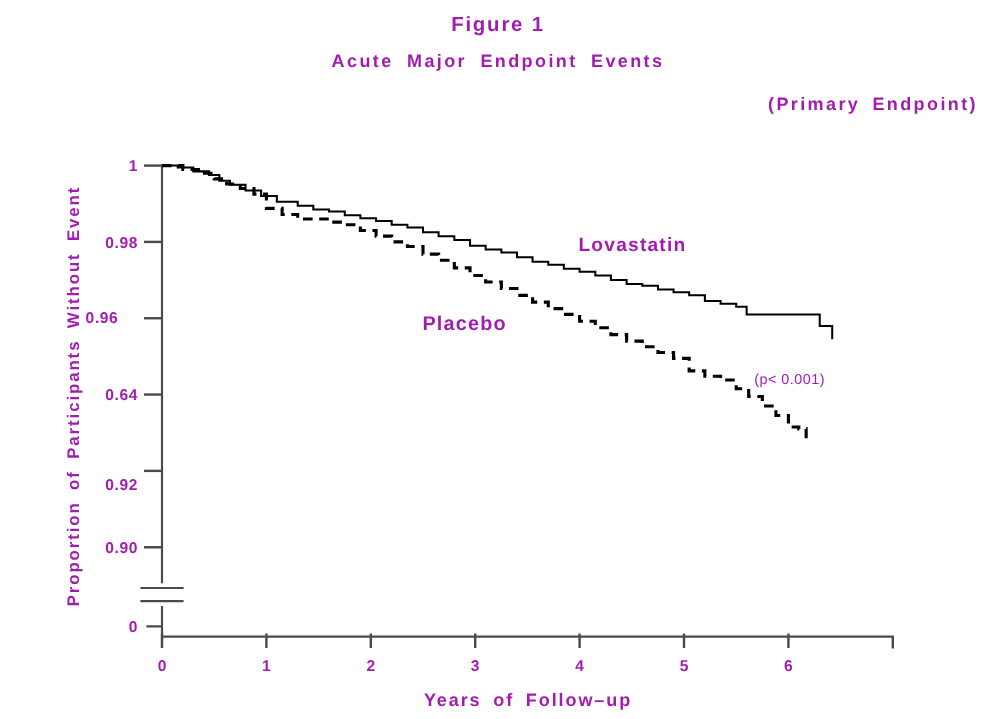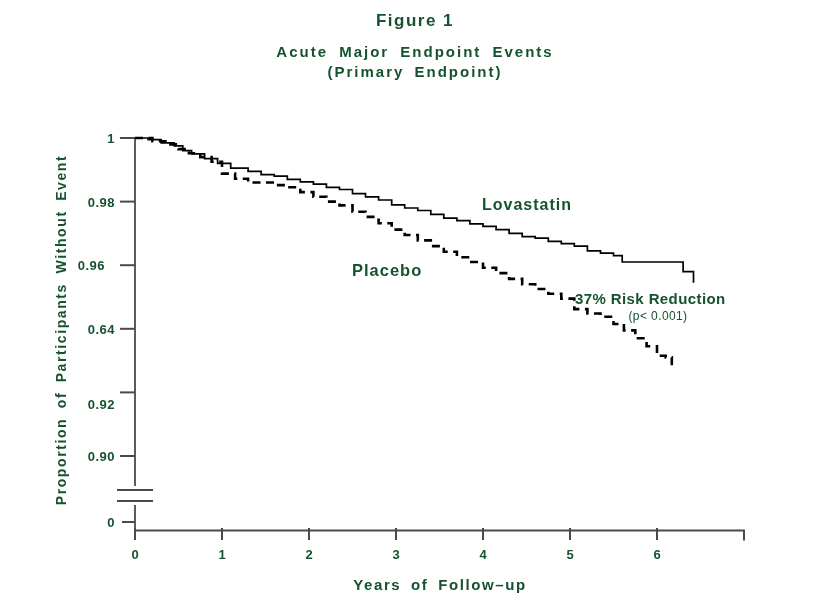--- a/index.html
+++ b/index.html
@@ -1,32 +1,32 @@
 <!DOCTYPE html>
 <html><head>
 <meta charset="utf-8">
 <style>
   html,body { margin:0; padding:0; background:#fff; }
   #canvas {
     position: relative;
     width: 819px; height: 599px;
     background: #ffffff;
     font-family: "Liberation Sans", sans-serif;
-    color: #14532d;
+    color: #a21caf;
     overflow: hidden;
   }
   .abs { position:absolute; }
   .b { font-weight: bold; }
   #titles {
     left: 15px; top: 0; width: 800px;
     text-align: center;
   }
   #figure-label   { font-size: 17px; letter-spacing: 1.5px; margin-top: 11px; }
   #figure-title   { font-size: 15px; letter-spacing: 2px; word-spacing: 5px; margin-top: 12px; }
-  #figure-subtitle{ font-size: 15px; letter-spacing: 2px; word-spacing: 4px; margin-top: 3px; }
+  #figure-subtitle{ font-size: 15px; letter-spacing: 2px; word-spacing: 4px; margin-top: 19px; text-align: right; }
   #y-axis-title {
     left: 61px; top: 330px;
     transform: translate(-50%,-50%) rotate(-90deg);
     white-space: nowrap;
     font-size: 14px; font-weight: bold;
     letter-spacing: 1.6px; word-spacing: 4px;
   }
   #x-axis-title {
     left: 440px; top: 584px;
     transform: translate(-50%,-50%);
@@ -102,35 +102,34 @@
       <line x1="570" y1="528" x2="570" y2="540" stroke="#4a4a4a" stroke-width="2"></line>
       <line x1="657" y1="528" x2="657" y2="540" stroke="#4a4a4a" stroke-width="2"></line>
       <line x1="744" y1="530.5" x2="744" y2="540.5" stroke="#4a4a4a" stroke-width="2"></line>
       <path d="M 135.0 138.0 H 148.1 V 139.6 H 161.1 V 142.8 H 174.2 V 145.9 H 182.8 V 150.7 H 191.6 V 153.9 H 204.6 V 158.7 H 217.6 V 163.4 H 230.7 V 168.2 H 248.1 V 171.4 H 261.1 V 174.6 H 274.2 V 176.2 H 287.3 V 179.3 H 300.3 V 181.9 H 313.4 V 184.1 H 326.4 V 187.3 H 339.5 V 189.5 H 352.5 V 193.6 H 365.5 V 196.8 H 378.6 V 200.0 H 391.7 V 204.8 H 404.7 V 208.0 H 417.8 V 210.5 H 430.8 V 214.3 H 443.8 V 218.1 H 456.9 V 220.7 H 469.9 V 223.9 H 483.0 V 226.4 H 496.1 V 229.6 H 509.1 V 233.4 H 522.2 V 236.6 H 535.2 V 238.2 H 548.3 V 241.3 H 561.3 V 243.6 H 574.3 V 246.1 H 587.4 V 250.9 H 600.5 V 253.1 H 613.5 V 255.7 H 622.2 V 262.0 H 683.1 V 271.6 H 693.5 V 282.7" fill="none" stroke="#000000" stroke-width="1.7"></path>
       <path d="M 135.0 138.0 H 152.4 V 141.2 H 165.4 V 144.4 H 178.5 V 149.1 H 188.9 V 153.3 H 200.3 V 157.1 H 211.6 V 161.8 H 222.0 V 173.6 H 235.1 V 178.7 H 248.1 V 182.5 H 274.2 V 185.1 H 287.3 V 187.3 H 300.3 V 192.1 H 313.4 V 196.8 H 326.4 V 201.6 H 339.5 V 205.4 H 352.5 V 211.8 H 365.5 V 216.9 H 378.6 V 223.2 H 391.7 V 229.6 H 404.7 V 235.0 H 417.8 V 240.4 H 430.8 V 246.1 H 443.8 V 251.8 H 456.9 V 257.2 H 469.9 V 262.0 H 483.0 V 267.7 H 496.1 V 273.1 H 509.1 V 278.9 H 522.2 V 284.3 H 535.2 V 289.0 H 548.3 V 293.8 H 561.3 V 298.6 H 574.3 V 309.1 H 587.4 V 313.5 H 600.5 V 316.7 H 613.5 V 324.0 H 623.9 V 330.4 H 635.3 V 338.3 H 646.6 V 346.3 H 657.0 V 355.8 H 665.7 V 357.4 H 671.8 V 365.4" fill="none" stroke="#000000" stroke-width="2.6" stroke-dasharray="8 5.5"></path>
     </svg>
 
   <div id="tick-labels">
       <div class="ytick-label" style="left: 55px; top: 138px;">1</div>
       <div class="ytick-label" style="left: 55px; top: 201.6px;">0.98</div>
-      <div class="ytick-label" style="left: 45px; top: 265.2px;">0.96</div>
+      <div class="ytick-label" style="left: 55px; top: 265.2px; text-align: center;">0.96</div>
       <div class="ytick-label" style="left: 55px; top: 328.8px;">0.64</div>
       <div class="ytick-label" style="left: 55px; top: 404px;">0.92</div>
       <div class="ytick-label" style="left: 55px; top: 456px;">0.90</div>
       <div class="ytick-label" style="left: 55px; top: 522px;">0</div>
       <div class="xtick-label" style="left: 135px; top: 546.5px;">0</div>
       <div class="xtick-label" style="left: 222px; top: 546.5px;">1</div>
       <div class="xtick-label" style="left: 309px; top: 546.5px;">2</div>
       <div class="xtick-label" style="left: 396px; top: 546.5px;">3</div>
       <div class="xtick-label" style="left: 483px; top: 546.5px;">4</div>
       <div class="xtick-label" style="left: 570px; top: 546.5px;">5</div>
       <div class="xtick-label" style="left: 657px; top: 546.5px;">6</div>
     </div>
 
   <div id="lovastatin-label" class="abs">Lovastatin</div>
 
   <div id="placebo-label" class="abs">Placebo</div>
 
-  <div id="risk-reduction-label" class="abs">37% Risk Reduction</div>
 
   <div id="p-value-label" class="abs">(p&lt; 0.001)</div>
 
 </div>
 
 </body></html>

